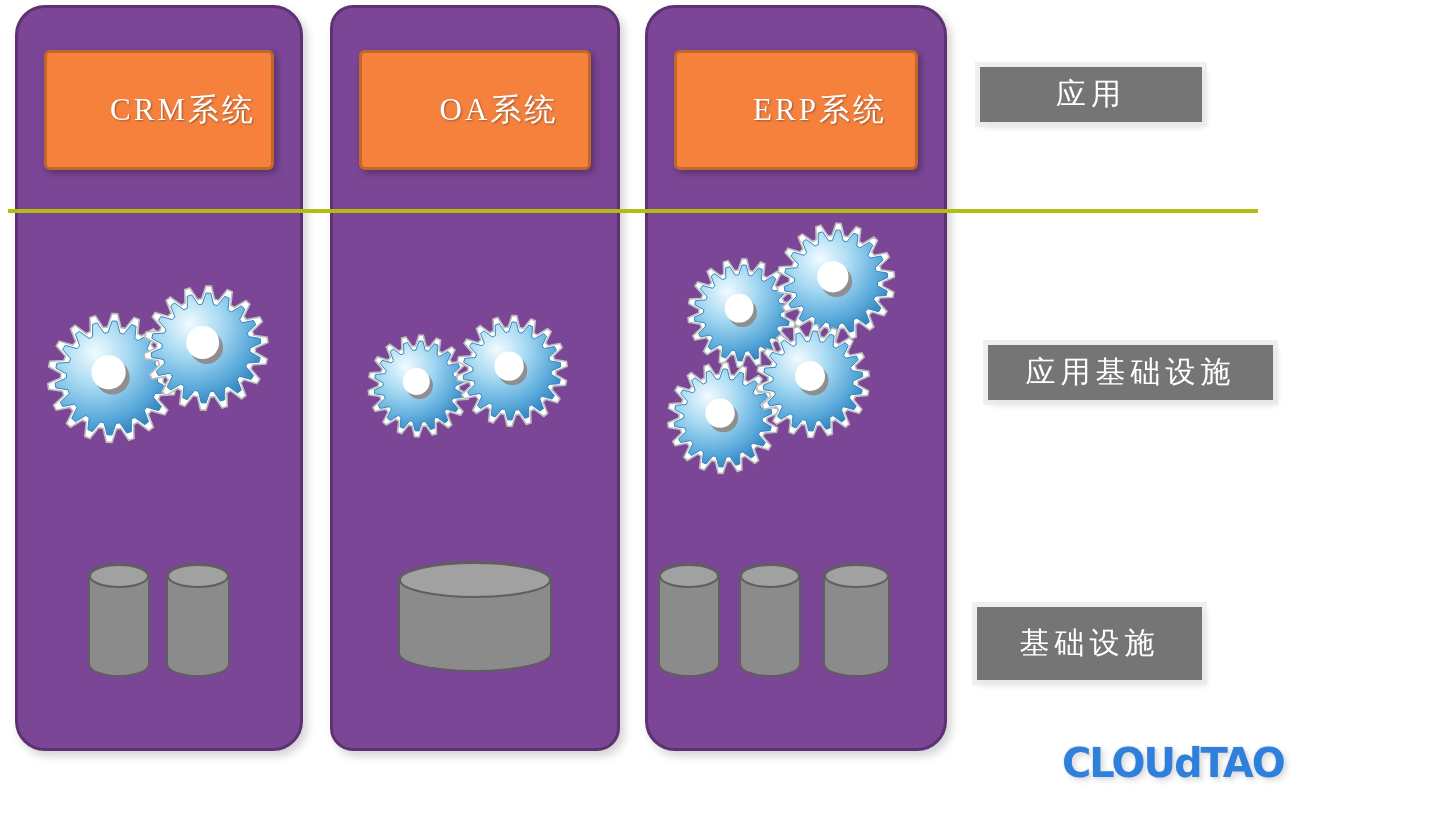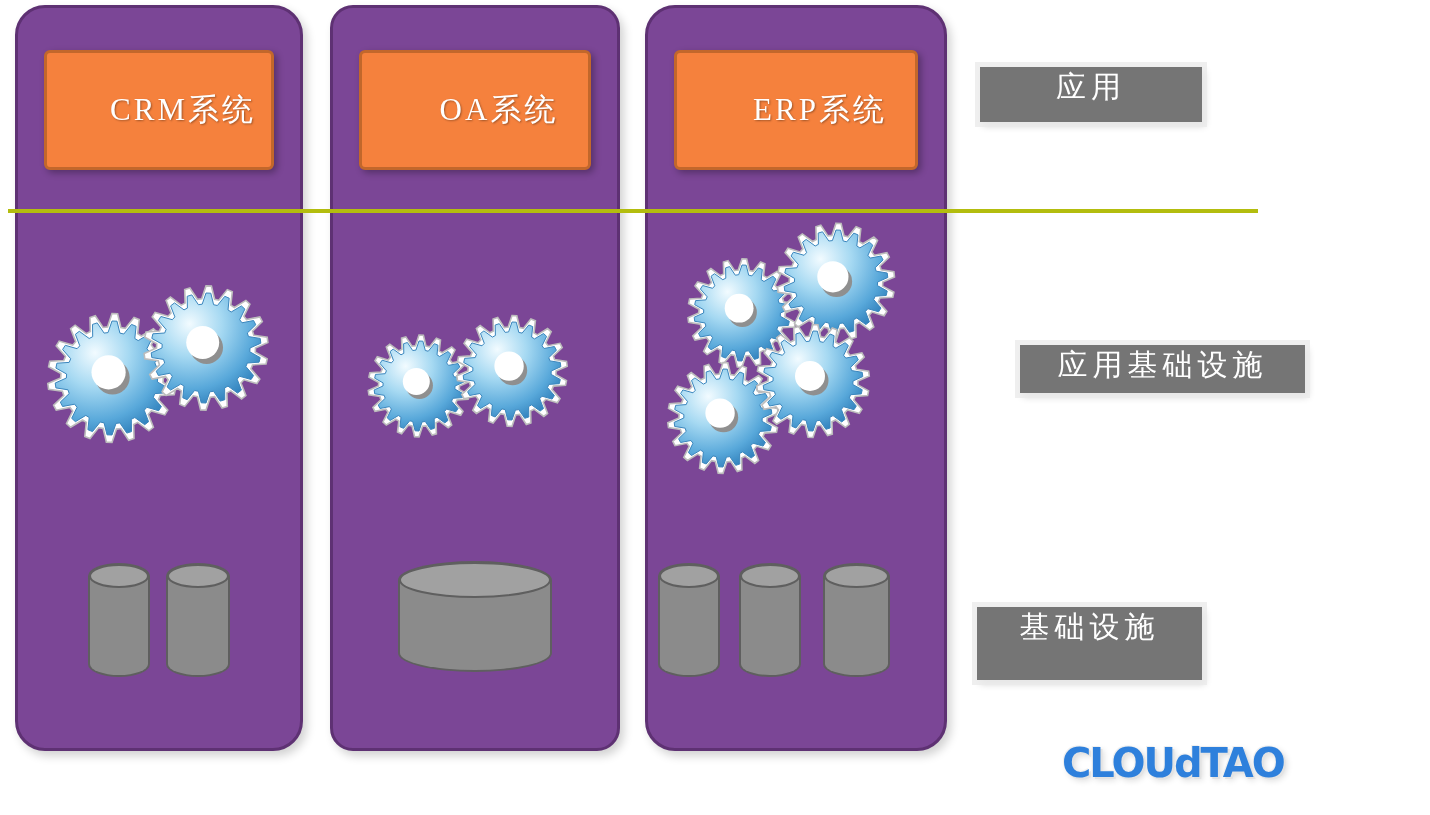--- a/index.html
+++ b/index.html
@@ -33,27 +33,27 @@
   }
   
   #icons-layer{position:absolute;left:0;top:0;z-index:2;pointer-events:none;}
   
   .divider{
     position:absolute;left:8px;top:209px;width:1250px;height:4px;
     background:var(--divider,#B3BD0E);z-index:3;
   }
   
   .layer-label{
-    position:absolute;display:flex;align-items:flex-start;justify-content:center;
+    position:absolute;display:flex;align-items:center;justify-content:center;
     background:var(--label-fill,#757575);color:var(--label-text,#ffffff);
     font-size:30px;letter-spacing:5px;z-index:4;
     box-shadow:0 0 0 5px rgba(235,235,235,0.8), 3px 4px 7px rgba(0,0,0,0.18);
   }
   .label-app{left:980px;top:67px;width:222px;height:55px;}
-  .label-appinfra{left:1020px;top:345px;width:285px;height:48px;}
+  .label-appinfra{left:988px;top:345px;width:285px;height:55px;}
   .label-infra{left:977px;top:607px;width:225px;height:73px;}
   
   .logo{
     position:absolute;left:1062px;top:740px;z-index:4;
     font-family:"DejaVu Sans","Liberation Sans",sans-serif;
     font-weight:800;font-size:40px;letter-spacing:-2px;
     color:var(--logo-blue,#2E80DC);
     text-shadow:2px 2px 0 #e3e3e3, -1px -1px 0 #efefef, 3px 3px 6px rgba(0,0,0,0.15);
   }
 </style>

